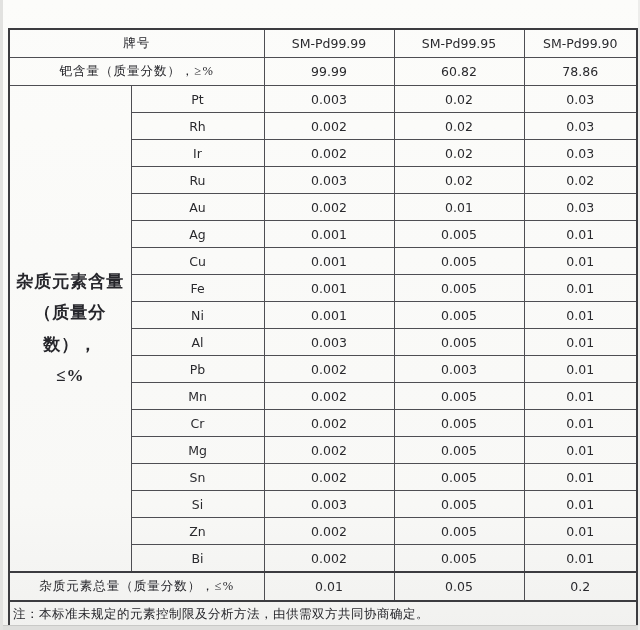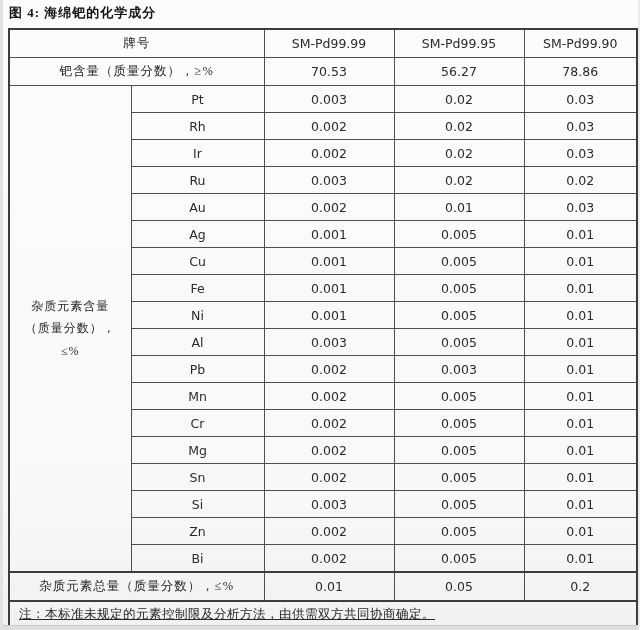--- a/index.html
+++ b/index.html
@@ -33,61 +33,59 @@
     padding:0;height:26px;
     font-size:12.5px;color:#2a2a2e;
     overflow:hidden;white-space:nowrap;
   }
   tr.hdr td{height:27px;}
   td.cn{
     font-family:"Liberation Serif","DejaVu Serif",serif;
     letter-spacing:1px;color:#26262b;
   }
   td.num,td.el{font-family:"DejaVu Sans","Liberation Sans",sans-serif;}
-  td.group{white-space:normal;line-height:1.85;font-size:12px;}
+  td.group{white-space:normal;line-height:1.85;font-size:17px;font-weight:bold;}
   td.group div{letter-spacing:1px;}
   tr.total td{height:27px;border-top:2px solid #3c3c40;margin-top:44px;}
   tr.noterow td{
-    height:25px;text-align:left;padding-left:9px;
+    height:25px;text-align:left;padding-left:3px;
     border-top:2px solid #3c3c40;border-bottom:3px solid #2c2c30;
     letter-spacing:0.5px;
-    text-decoration:underline;
   }
   .bottom-strip{
     position:absolute;left:0;right:0;bottom:0;height:4px;
     background:#dededc;border-top:1px solid #c9c9c7;
   }
 </style>
 </head>
 <body>
 
 <div class="page">
 
-  <div class="title">图 4: 海绵钯的化学成分</div>
 
   <table class="comp">
     <colgroup>
       <col style="width:122px">
       <col style="width:133px">
       <col style="width:130px">
       <col style="width:130px">
       <col style="width:113px">
     </colgroup>
 
     <tbody>
       <tr class="hdr">
         <td colspan="2" class="cn">牌号</td>
         <td class="num">SM-Pd99.99</td>
         <td class="num">SM-Pd99.95</td>
         <td class="num">SM-Pd99.90</td>
       </tr>
       <tr class="hdr">
         <td colspan="2" class="cn">钯含量（质量分数），≥%</td>
-        <td class="num">70.53</td>
-        <td class="num">56.27</td>
+        <td class="num">99.99</td>
+        <td class="num">60.82</td>
         <td class="num">78.86</td>
       </tr>
     </tbody>
 
     <tbody id="impurity-section">
         <tr>
           <td class="cn group" rowspan="18">
             <div>杂质元素含量</div>
             <div>（质量分数），</div>
             <div>≤%</div>

